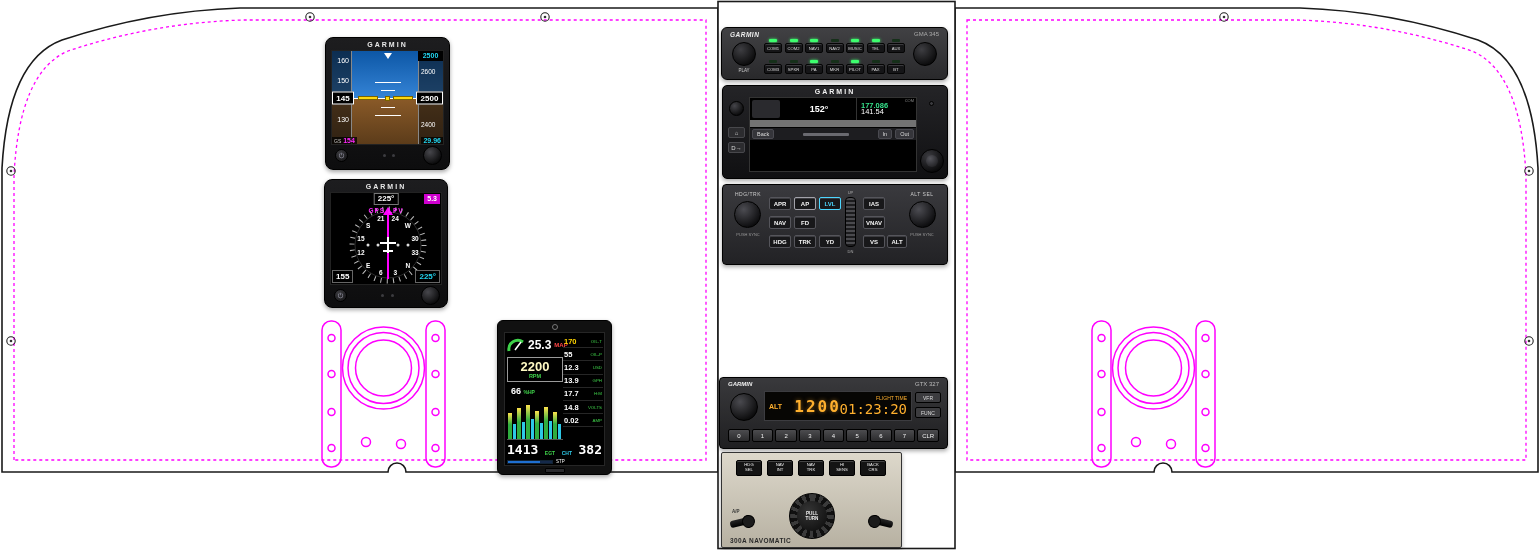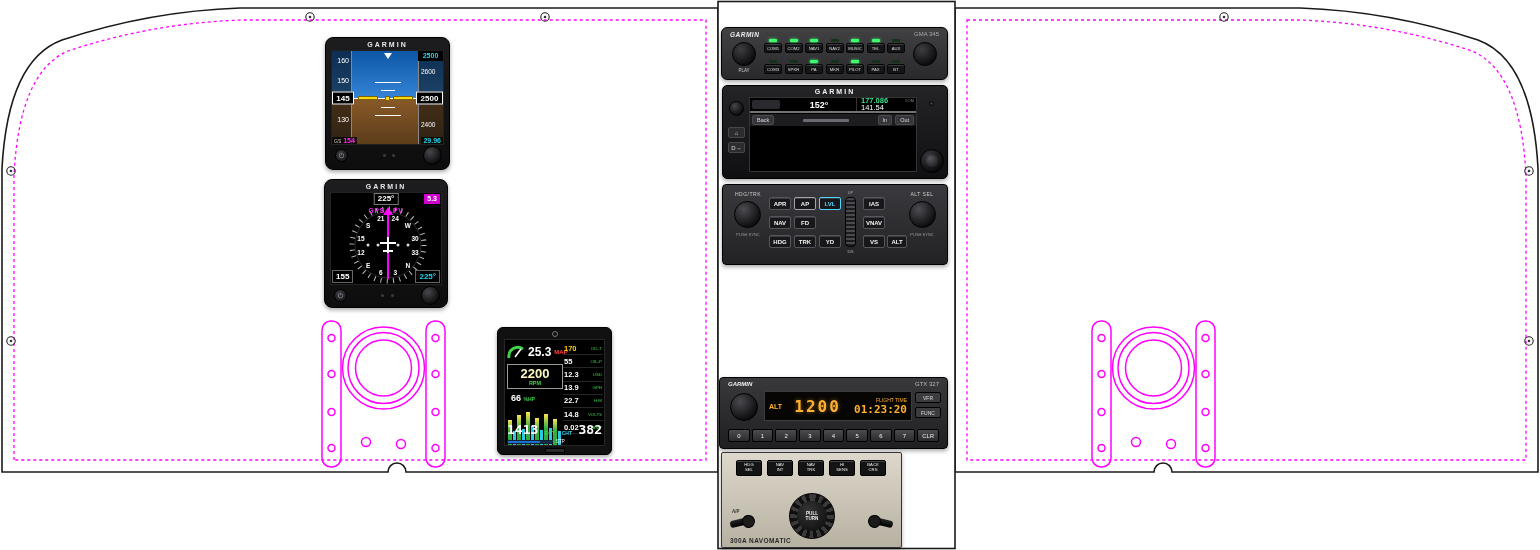--- a/index.html
+++ b/index.html
@@ -90,21 +90,21 @@
 
 
 .gtn{background:linear-gradient(#242427,#101012);border:1px solid #000;border-radius:5px;box-shadow:0 2px 4px rgba(0,0,0,.35)}
 .gtn-brand{position:absolute;top:2px;left:0;right:0;text-align:center;color:#f2f2f2;font-size:7px;font-weight:bold;letter-spacing:2px}
 .gtn-lknob{position:absolute;left:6px;top:15px;width:15px;height:15px;border-radius:50%;background:radial-gradient(circle at 35% 30%,#45454a,#0c0c0d 75%);border:1px solid #000}
 .gtn-btn{position:absolute;left:5px;width:17px;height:11px;background:#2c2c2f;border:1px solid #48484c;border-radius:2px;color:#ddd;font-size:6px;display:flex;align-items:center;justify-content:center}
 .gtn-sensor{position:absolute;right:13px;top:15px;width:5px;height:5px;border-radius:50%;background:#3a3a3e;border:1px solid #000}
 .gtn-dknob{position:absolute;right:3px;bottom:5px;width:24px;height:24px;border-radius:50%;background:radial-gradient(circle at 35% 30%,#3c3c41,#09090a 75%);border:1px solid #000;display:flex;align-items:center;justify-content:center}
 .gtn-dknob-inner{width:12px;height:12px;border-radius:50%;background:radial-gradient(circle at 35% 30%,#55555c,#141416)}
 .gtn-screen{position:absolute;left:26px;right:30px;top:11px;bottom:6px;background:#000;border:1px solid #333;display:flex;flex-direction:column;overflow:hidden}
-.gtn-topbar{height:15px;display:flex;border-bottom:2px solid #737373}
+.gtn-topbar{height:29px;display:flex;border-bottom:7px solid #737373}
 .gtn-volchip{width:28px;margin:2px;background:#2a2a2e;border-radius:2px}
 .gtn-track{flex:1;display:flex;align-items:center;justify-content:center;color:#fff;font-size:9px;font-weight:bold}
 .gtn-freqs{width:60px;border-left:1px solid #333;display:flex;flex-direction:column;justify-content:center;padding-left:4px;position:relative}
 .gtn-com-label{position:absolute;top:0;right:2px;color:#888;font-size:4px}
 .gtn-com-a{color:#35e08a;font-size:7.5px;font-weight:bold;line-height:6.5px}
 .gtn-com-s{color:#fff;font-size:7.5px;line-height:6.5px}
 .gtn-map{position:relative;flex:1;background:radial-gradient(circle at 18% 32%,#63804a 0 21%,transparent 22%),radial-gradient(circle at 72% 72%,#5d7a44 0 24%,transparent 25%),radial-gradient(circle at 88% 18%,#8a8f75 0 14%,transparent 15%),linear-gradient(#c7b98c,#b0a277);overflow:hidden}
 .gtn-plane{position:absolute;left:56px;top:22px;width:0;height:0;border-left:4px solid transparent;border-right:4px solid transparent;border-bottom:9px solid #fff;transform:rotate(62deg)}
 .gtn-overlay{position:absolute;top:2px;right:2px;width:48px;display:flex;flex-direction:column;gap:2px}
 .gtn-obox{background:rgba(0,0,0,.68);border:1px solid #222;padding:1px 2px}
@@ -134,21 +134,21 @@
 
 .gtx{background:linear-gradient(#39393c,#1f1f21);border:1px solid #000;border-radius:4px;box-shadow:0 2px 4px rgba(0,0,0,.35)}
 .gtx-brand{position:absolute;left:8px;top:3px;color:#eee;font-size:6px;font-weight:bold;font-style:italic}
 .gtx-model{position:absolute;right:8px;top:3px;color:#bbb;font-size:6px}
 .gtx-knob{position:absolute;left:10px;top:15px;width:28px;height:28px;border-radius:50%;background:radial-gradient(circle at 35% 30%,#4a4a4f,#0c0c0d 75%);border:1px solid #000}
 .gtx-display{position:absolute;left:44px;top:13px;width:148px;height:30px;background:#070604;border:1px solid #3c3c40;display:flex;align-items:center;padding:0 4px;gap:4px}
 .gtx-mode{color:#ffb02e;font-size:7px;font-weight:bold}
 .gtx-code{color:#ffb02e;font-family:"DejaVu Sans Mono",monospace;font-size:16px;font-weight:bold;letter-spacing:2px;flex:1;text-align:center;text-shadow:0 0 4px rgba(255,176,46,.5)}
 .gtx-ft{width:54px;display:flex;flex-direction:column;align-items:flex-end}
 .gtx-ft-label{color:#ffb02e;font-size:5px}
-.gtx-ft-value{color:#ffb02e;font-family:"DejaVu Sans Mono",monospace;font-size:11px;font-weight:bold}
+.gtx-ft-value{color:#ffb02e;font-family:"DejaVu Sans Mono",monospace;font-size:14px;font-weight:normal}
 .gtx-sbtn{position:absolute;right:6px;width:26px;height:11px;background:#3c3c3f;border:1px solid #000;border-radius:2px;color:#ddd;font-size:5px;display:flex;align-items:center;justify-content:center}
 .gtx-keys{position:absolute;left:8px;right:8px;bottom:6px;height:13px;display:flex;gap:2px}
 .gtx-key{flex:1;background:linear-gradient(#4c4c4f,#2b2b2d);border:1px solid #000;border-radius:2px;color:#eee;font-size:6px;display:flex;align-items:center;justify-content:center}
 
 
 .nav300{background:linear-gradient(#ddd8cb,#b7b1a2);border:1px solid #333;border-radius:2px;box-shadow:0 2px 4px rgba(0,0,0,.3)}
 .nav-btnrow{position:absolute;left:14px;top:7px;width:152px;display:flex;gap:5px}
 .nav-btn{width:26px;height:16px;background:#141414;border:1px solid #000;border-radius:2px;color:#eee;display:flex;flex-direction:column;align-items:center;justify-content:center;box-shadow:inset 0 1px 0 #444}
 .nav-btn span{display:block;font-size:4.2px;line-height:1.15;text-align:center}
 .nav-knob{position:absolute;left:67px;top:40px;width:46px;height:46px;border-radius:50%;background:repeating-conic-gradient(#3a3a3a 0deg 11deg,#101010 11deg 22deg);border:1px solid #000;display:flex;align-items:center;justify-content:center}
@@ -297,21 +297,21 @@
       <div class="hsi-crs">225°</div>
     </div>
     <div class="g5-bottom">
       <div class="pwr-btn">⏻</div>
       <div class="g5-screw" style="left:46%"></div>
       <div class="g5-screw" style="left:54%"></div>
       <div class="g5-knob"></div>
     </div>
   </div>
 
-  <div class="dev eis" style="left:497px;top:327px;width:115px;height:128px">
+  <div class="dev eis" style="left:497px;top:320px;width:115px;height:155px">
     <div class="eis-logo"></div>
     <div class="eis-screen">
       <div class="eis-map">
         <svg width="18" height="16">
           <path d="M2,14 A9,9 0 0 1 16,5" fill="none" stroke="#3fd24a" stroke-width="3"></path>
           <line x1="8" y1="13" x2="14" y2="5" stroke="#fff" stroke-width="1.5"></line>
         </svg>
         <span class="eis-map-val">25.3</span>
         <span class="eis-map-lab">MAP</span>
       </div>
@@ -334,21 +334,21 @@
           </div>
           <div class="eis-grow">
             <span class="v">12.3</span>
             <span class="l">USD</span>
           </div>
           <div class="eis-grow">
             <span class="v">13.9</span>
             <span class="l">GPH</span>
           </div>
           <div class="eis-grow">
-            <span class="v">22.7</span>
+            <span class="v">17.7</span>
             <span class="l">H:M</span>
           </div>
           <div class="eis-grow">
             <span class="v">14.8</span>
             <span class="l">VOLTS</span>
           </div>
           <div class="eis-grow">
             <span class="v">0.02</span>
             <span class="l">AMP</span>
           </div>

